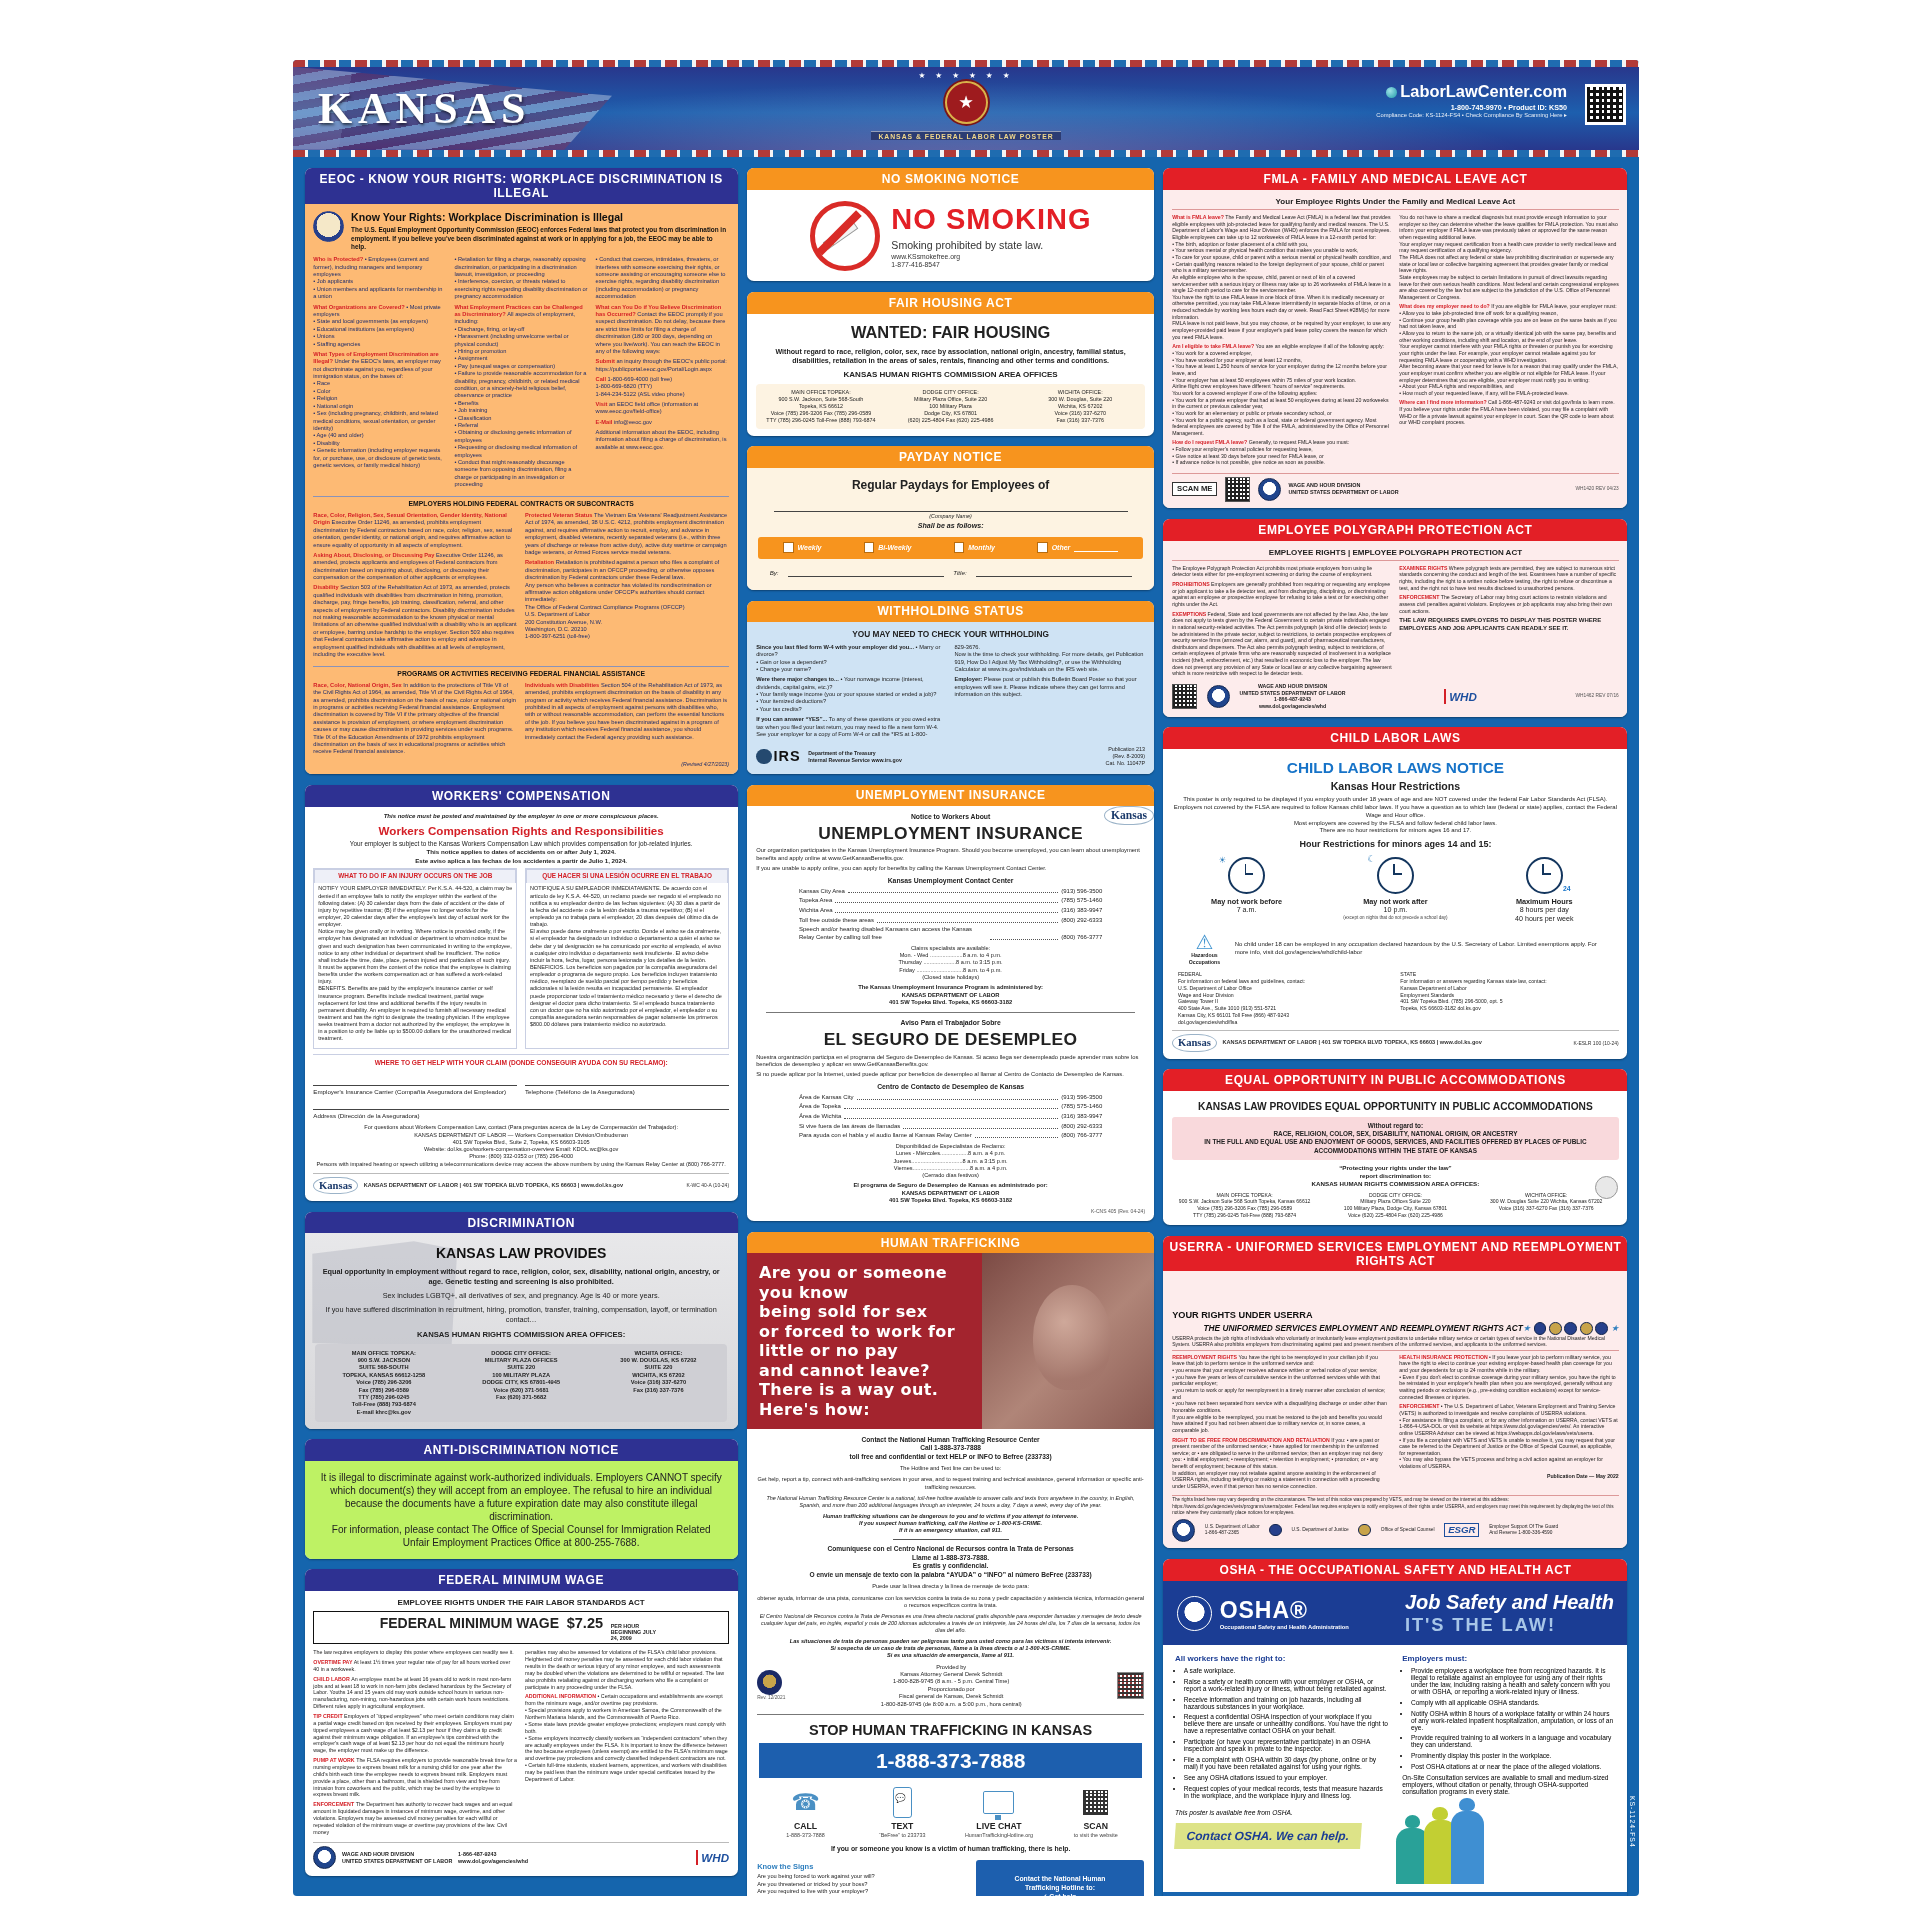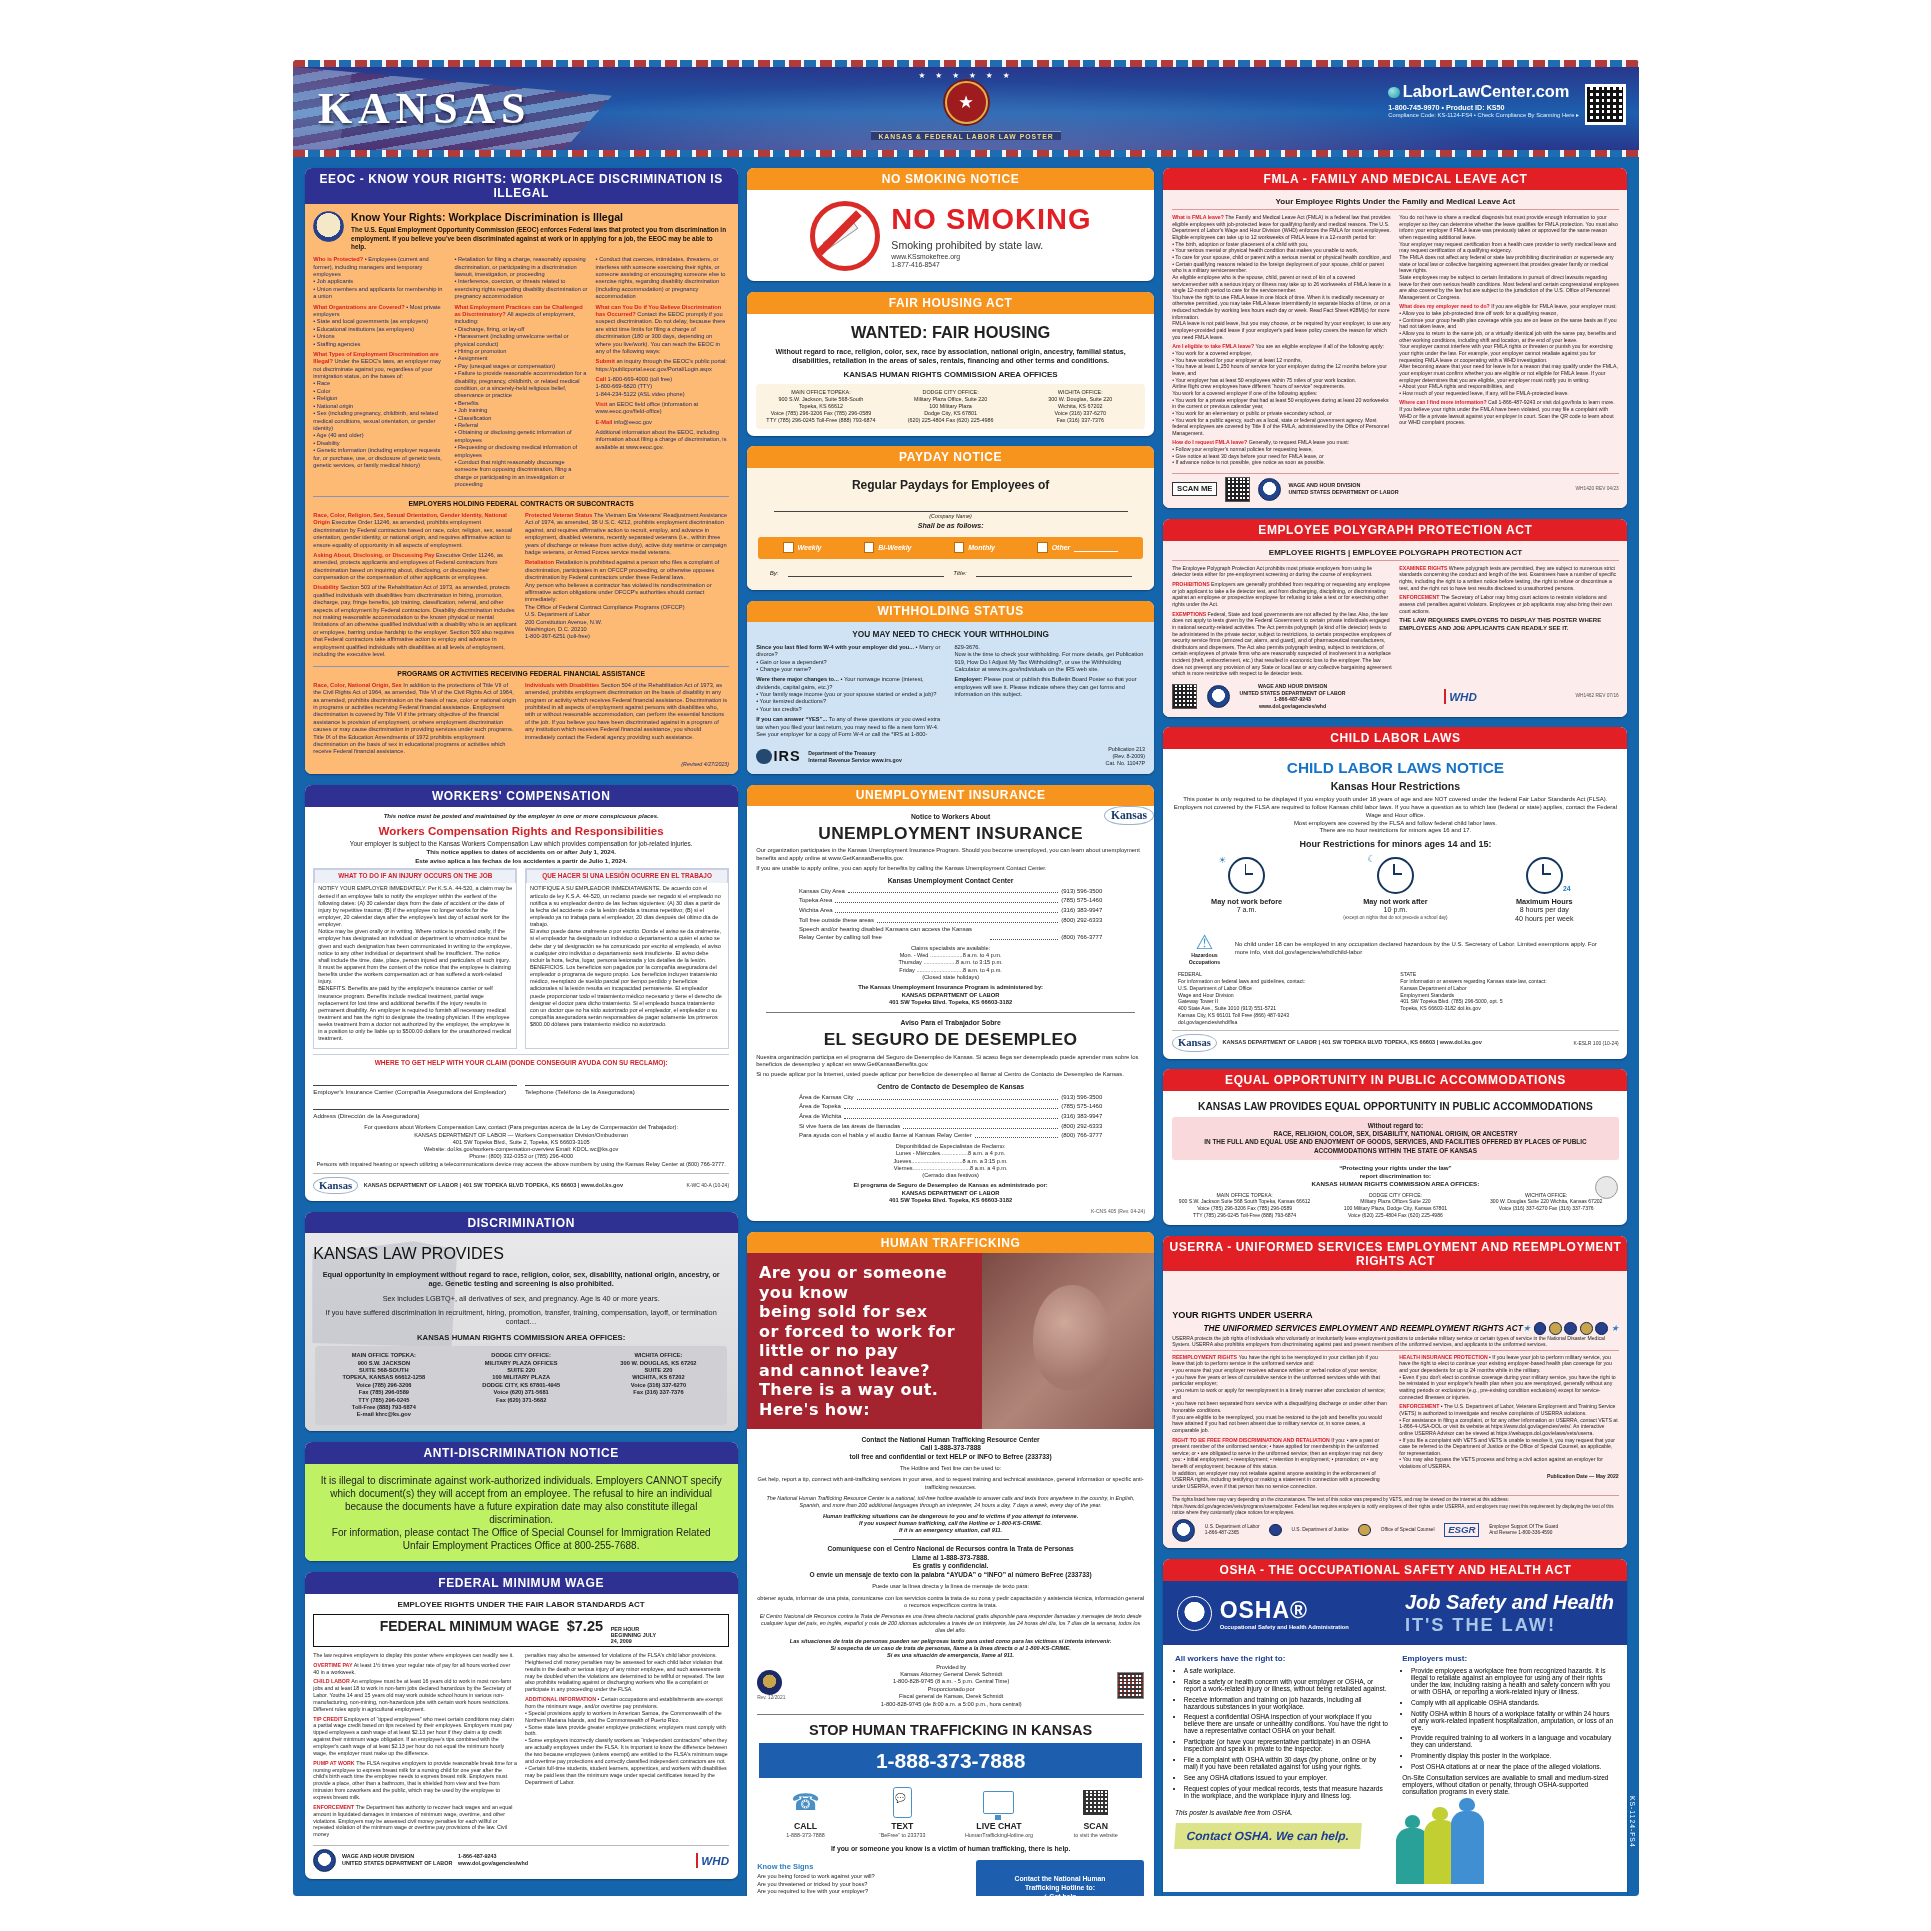--- a/index.html
+++ b/index.html
@@ -12,21 +12,21 @@
   .flagwave{position:absolute;left:0;top:0;bottom:0;width:319px;background:
      linear-gradient(100deg,rgba(255,255,255,.25) 0 18%,transparent 18%),
      repeating-linear-gradient(170deg,rgba(200,40,40,.55) 0 8.7px,rgba(255,255,255,.75) 8.7px 17.4px);
      opacity:.45;clip-path:polygon(0 0,100% 35%,85% 100%,0 100%);}
   .state{position:relative;color:#fff;font-family:"Liberation Serif",serif;font-weight:bold;font-size:44px;letter-spacing:5.8px;padding-left:25px;text-shadow:1px 1.9px 2.9px rgba(0,0,0,.6);}
   .band-center{position:absolute;left:0;right:0;top:3.9px;text-align:center;}
   .stars-row{color:#fff;font-size:7.7px;letter-spacing:3.9px;}
   .seal{display:inline-block;width:39px;height:39px;border-radius:50%;background:#9e1b1e;border:2.9px solid #d9b24a;box-shadow:0 0 0 1.9px #7a1518;vertical-align:middle;margin:1px 9.7px;position:relative;}
   .seal:before{content:"★";position:absolute;inset:0;color:#fff;font-size:17.4px;line-height:39px;text-align:center;}
   .band-caption{color:#f3d98b;font-size:6.8px;font-weight:bold;letter-spacing:1px;border-top:1px solid rgba(255,255,255,.5);display:inline-block;padding:1px 7.7px 0;margin-top:1px;background:rgba(20,25,70,.55);}
-  .band-brand{position:absolute;right:60px;top:15.4px;text-align:left;color:#fff;}
+  .band-brand{position:absolute;right:72px;top:15.4px;text-align:right;color:#fff;}
   .brand-name{font-size:16.4px;font-weight:bold;}
   .globe{display:inline-block;width:11.6px;height:11.6px;border-radius:50%;background:radial-gradient(circle at 35% 35%,#9fe3e8,#1d9aa8);margin-right:2.9px;vertical-align:-1px;}
   .brand-line{font-size:7.2px;font-weight:bold;margin-top:1.9px;}
   .brand-line2{font-size:5.8px;opacity:.9;}
   .qr{position:absolute;right:13.5px;top:17.4px;width:41px;height:41px;background:#fff;padding:2.9px;box-sizing:border-box;}
   .qr>i{display:block;width:100%;height:100%;background:
     repeating-linear-gradient(0deg,#111 0 2.9px,transparent 2.9px 5.8px),
     repeating-linear-gradient(90deg,#111 0 2.9px,#fff 2.9px 5.8px);}
   
   .cols{display:flex;gap:9.7px;padding:11.6px;align-items:flex-start;}
@@ -67,21 +67,21 @@
   .wc-where{color:#d42027;font-weight:bold;text-align:center;font-size:6.6px;margin:4.8px 0 3.9px;border-top:1px solid #c9cfe3;padding-top:3.9px;}
   .fld{display:flex;align-items:flex-end;gap:3.9px;margin:5.8px 0 1.9px;}
   .fld .line{flex:1;border-bottom:1px solid #444;height:7.7px;}
   .wc-contact{white-space:pre-line;font-size:5.6px;margin-top:3.9px;text-align:center;}
   .ks-footer{display:flex;align-items:center;gap:5.8px;border-top:1px solid #bbb;margin-top:4.8px;padding-top:2.9px;font-size:5.6px;font-weight:bold;color:#333;}
   .ks-logo{font-family:"Liberation Serif",serif;font-size:10.6px;font-weight:bold;color:#1b3a6b;border:1px solid #9bb3c8;border-radius:50%/60%;padding:1px 4.8px;}
   .code{margin-left:auto;font-weight:normal;font-size:5px;}
   
   .disc .bd{background:linear-gradient(180deg,#e8e8ea,#d7d7da);position:relative;}
   .ks-shape{position:absolute;left:7.7px;top:7.7px;width:145px;height:106px;background:#b9bcc4;clip-path:polygon(0 12%,70% 0,100% 8%,96% 100%,0 96%);opacity:.55;}
-  .disc-title{position:relative;font-size:16px;font-weight:normal;color:#111;margin:3.9px 0 4.8px;}
+  .disc-title{position:relative;text-align:center;font-size:14px;font-weight:bold;color:#111;margin:3.9px 0 4.8px;}
   .disc-p{position:relative;text-align:center;font-size:7.3px;margin:0 5.8px 4.8px;}
   .disc-offhd{position:relative;text-align:center;font-weight:bold;font-size:7.7px;margin:5.8px 0 3.9px;}
   .offices{position:relative;background:#cfcfd4;border-radius:3.9px;padding:5.8px 3.9px;margin:0 1.9px;}
   .off{flex:1;text-align:center;white-space:pre-line;font-size:5.7px;font-weight:bold;color:#222;}
   
   .anti .bd{background:#bef264;text-align:center;font-size:10px;white-space:pre-line;padding:9.7px 13.5px;}
   
   .fmw-sub{text-align:center;font-weight:bold;font-size:8px;margin-bottom:2.9px;}
   .fmw-band{display:flex;align-items:baseline;justify-content:center;gap:7.7px;border:1.9px solid #111;padding:1.9px 3.9px;margin-bottom:4.8px;}
   .fmw-t{font-size:14px;font-weight:bold;}

